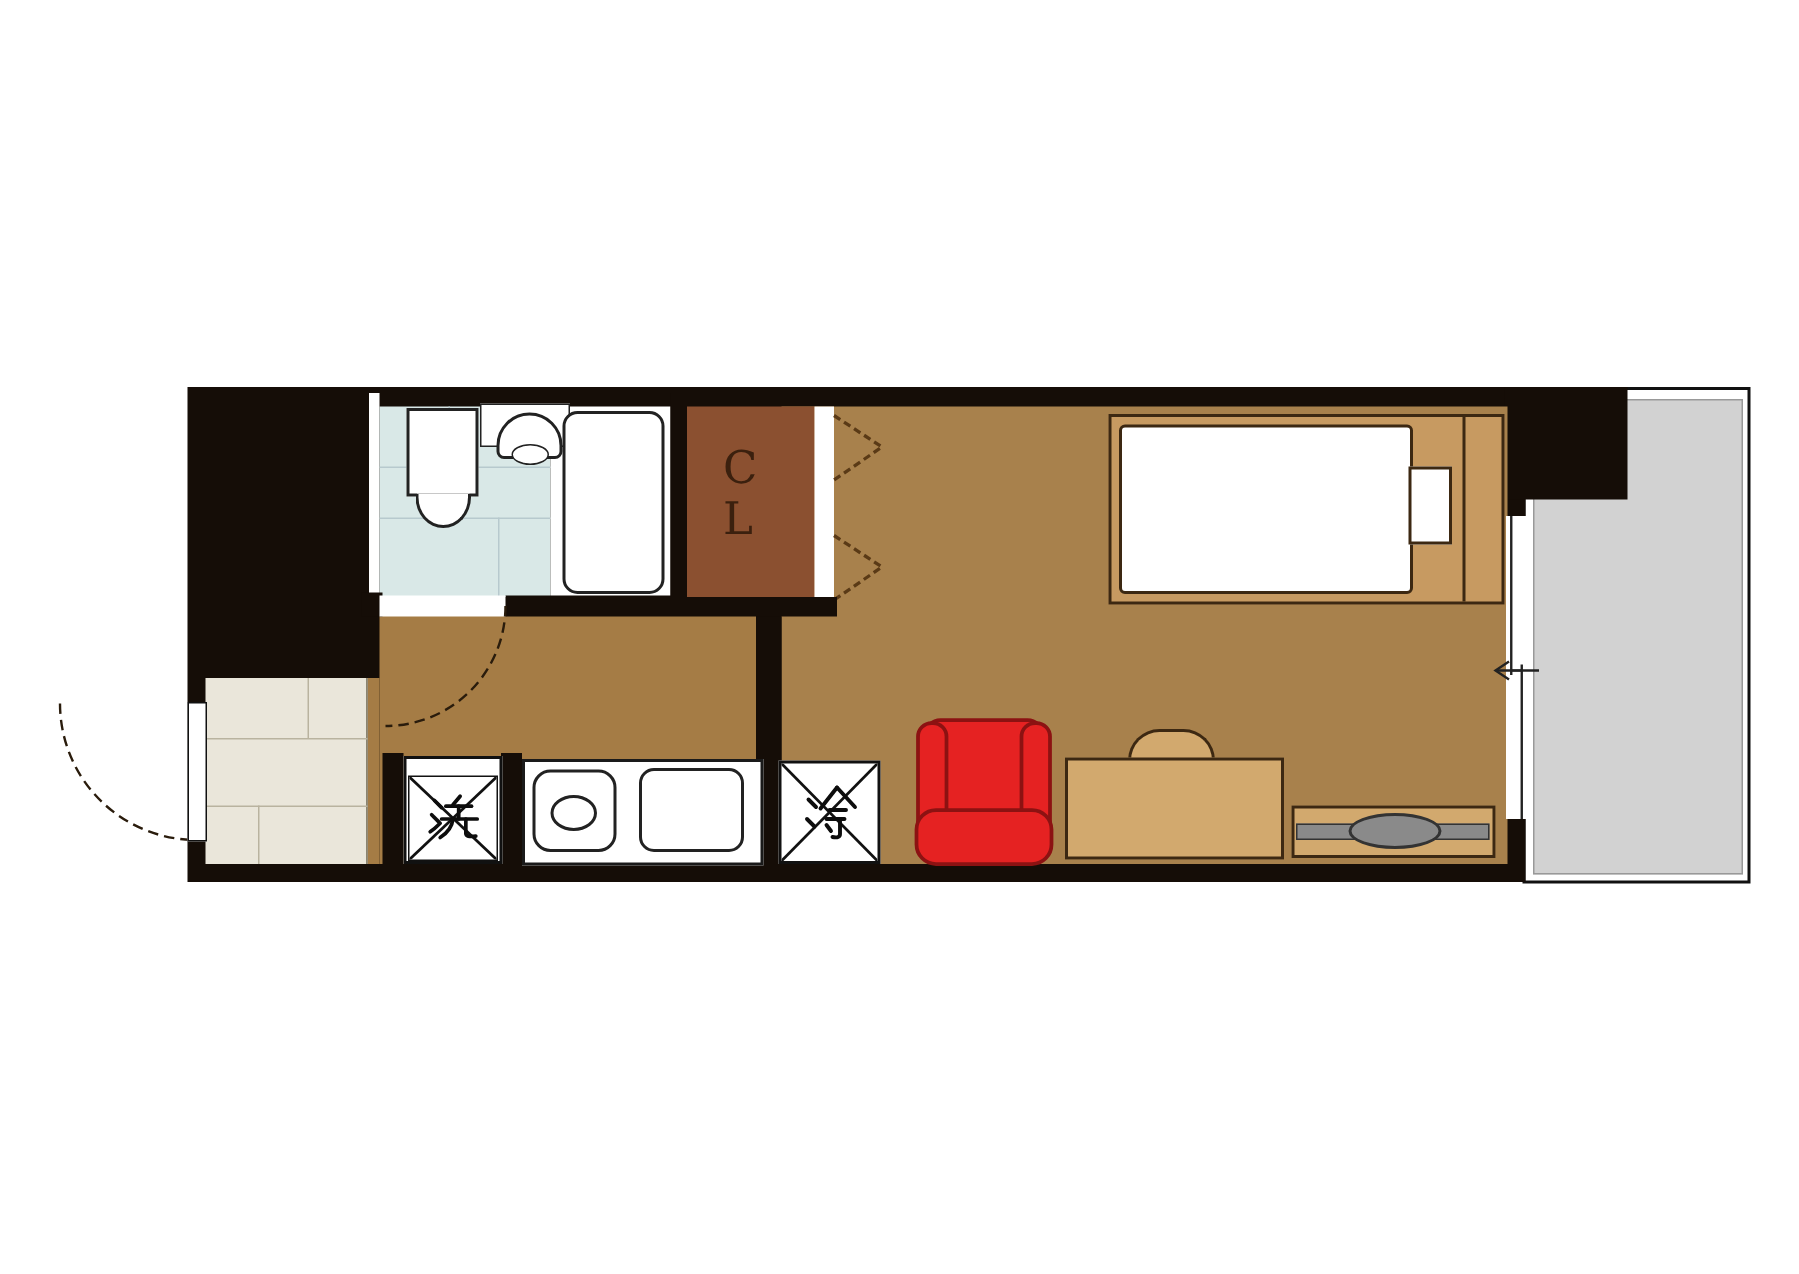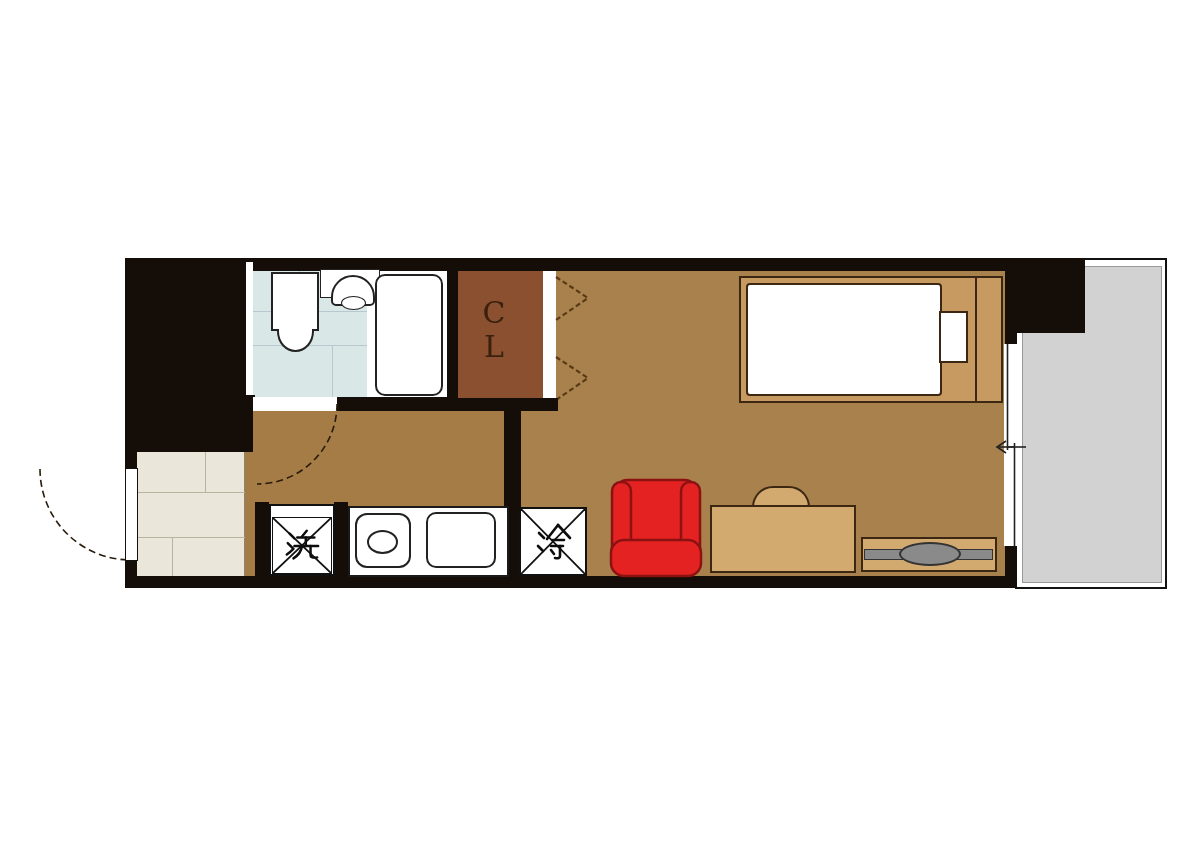--- a/index.html
+++ b/index.html
@@ -16,21 +16,21 @@
   .floor-closet{background:var(--closet_floor,#8b5030);}
   .floor-balcony{background:var(--balcony_floor,#d2d2d2);}
   .gridline{background:#b7c9ce;}
   .entrygrid{background:#b9b39f;}
   
   .white-box{background:#fff;border:2px solid #1a1a1a;}
   .fix{background:#fff;border:2px solid #222;}
   .tan{background:var(--desk,#d2a96e);border:2px solid #3c2812;}
   .sr{position:absolute;width:1px;height:1px;overflow:hidden;clip:rect(0 0 0 0);white-space:nowrap;}
   .cl-label{width:24px;font:30px/34px "DejaVu Serif",serif;color:#3b200e;
-            word-break:break-all;text-align:center;letter-spacing:0;}
+            word-break:break-all;letter-spacing:0;}
   svg{display:block;}
 </style>
 </head>
 <body>
 
 <div id="canvas">
 
   <div class="abs" style="left:1015px;top:258px;width:152px;height:331px;background:#fff;border:2px solid #111;">
     <div class="abs floor-balcony" style="left:5px;top:6px;width:140px;height:317px;border:1px solid #999;"></div>
   </div>

